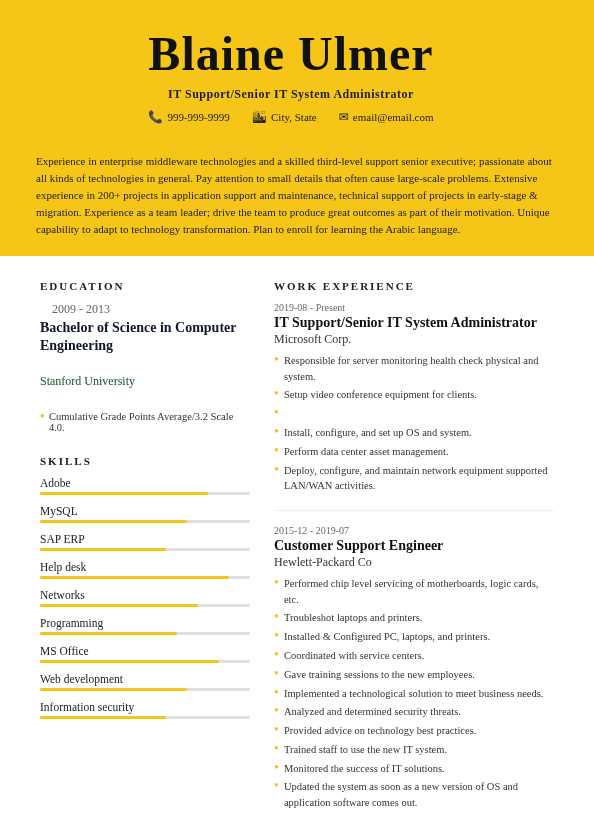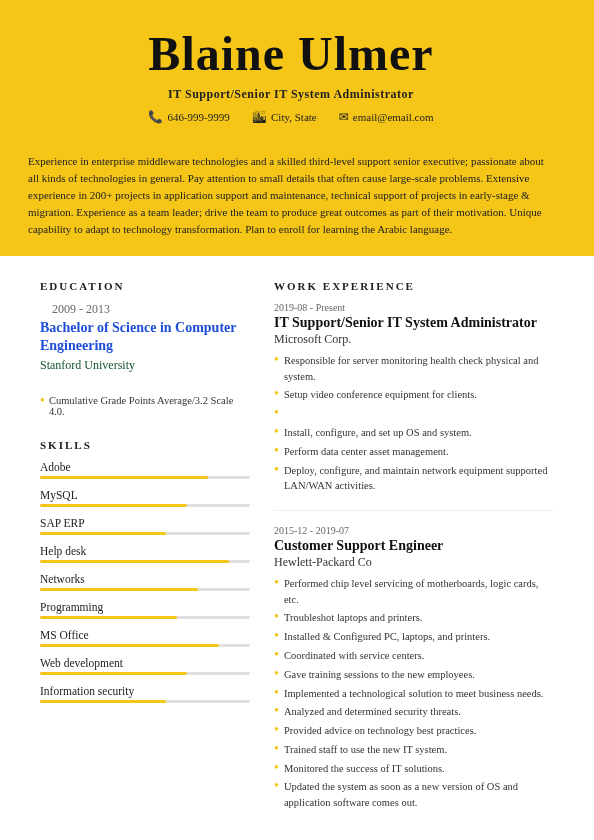--- a/index.html
+++ b/index.html
@@ -42,21 +42,21 @@
     .contact-item {
       display: flex;
       align-items: center;
       gap: 4px;
     }
     .contact-icon {
       font-size: 12px;
     }
     .summary-section {
       background: #F5C518;
-      padding: 10px 40px 18px 28px;
+      padding: 10px 40px 18px 36px;
       font-size: 11px;
       color: #222;
       line-height: 1.55;
     }
     .main-content {
       display: flex;
       padding: 24px 40px 20px 40px;
       gap: 24px;
     }
     .left-col {
@@ -78,23 +78,23 @@
     }
     .edu-date {
       font-size: 12px;
       color: #666;
       margin-bottom: 2px;
       margin-left: 12px;
     }
     .edu-degree {
       font-size: 14px;
       font-weight: bold;
-      color: #1d4ed8;
+      color: #0f172a;
       line-height: 1.3;
-      margin-bottom: 3px;
+      margin-bottom: 19px;
       font-family: Liberation Serif, serif;
     }
     .edu-school {
       font-size: 12px;
       color: #14532d;
       margin-bottom: 22px;
     }
     .edu-gpa {
       font-size: 10.5px;
       color: #333;
@@ -177,21 +177,21 @@
   </style>
 </head>
 <body>
 
 <div class="header-section">
   <div class="header-name">Blaine Ulmer</div>
   <div class="header-title">IT Support/Senior IT System Administrator</div>
   <div class="header-contact">
     <div class="contact-item">
       <span class="contact-icon">📞</span>
-      <span>646-999-9999</span>
+      <span>999-999-9999</span>
     </div>
     <div class="contact-item">
       <span class="contact-icon">🏙</span>
       <span>City, State</span>
     </div>
     <div class="contact-item">
       <span class="contact-icon">✉</span>
       <span>email@email.com</span>
     </div>
   </div>

